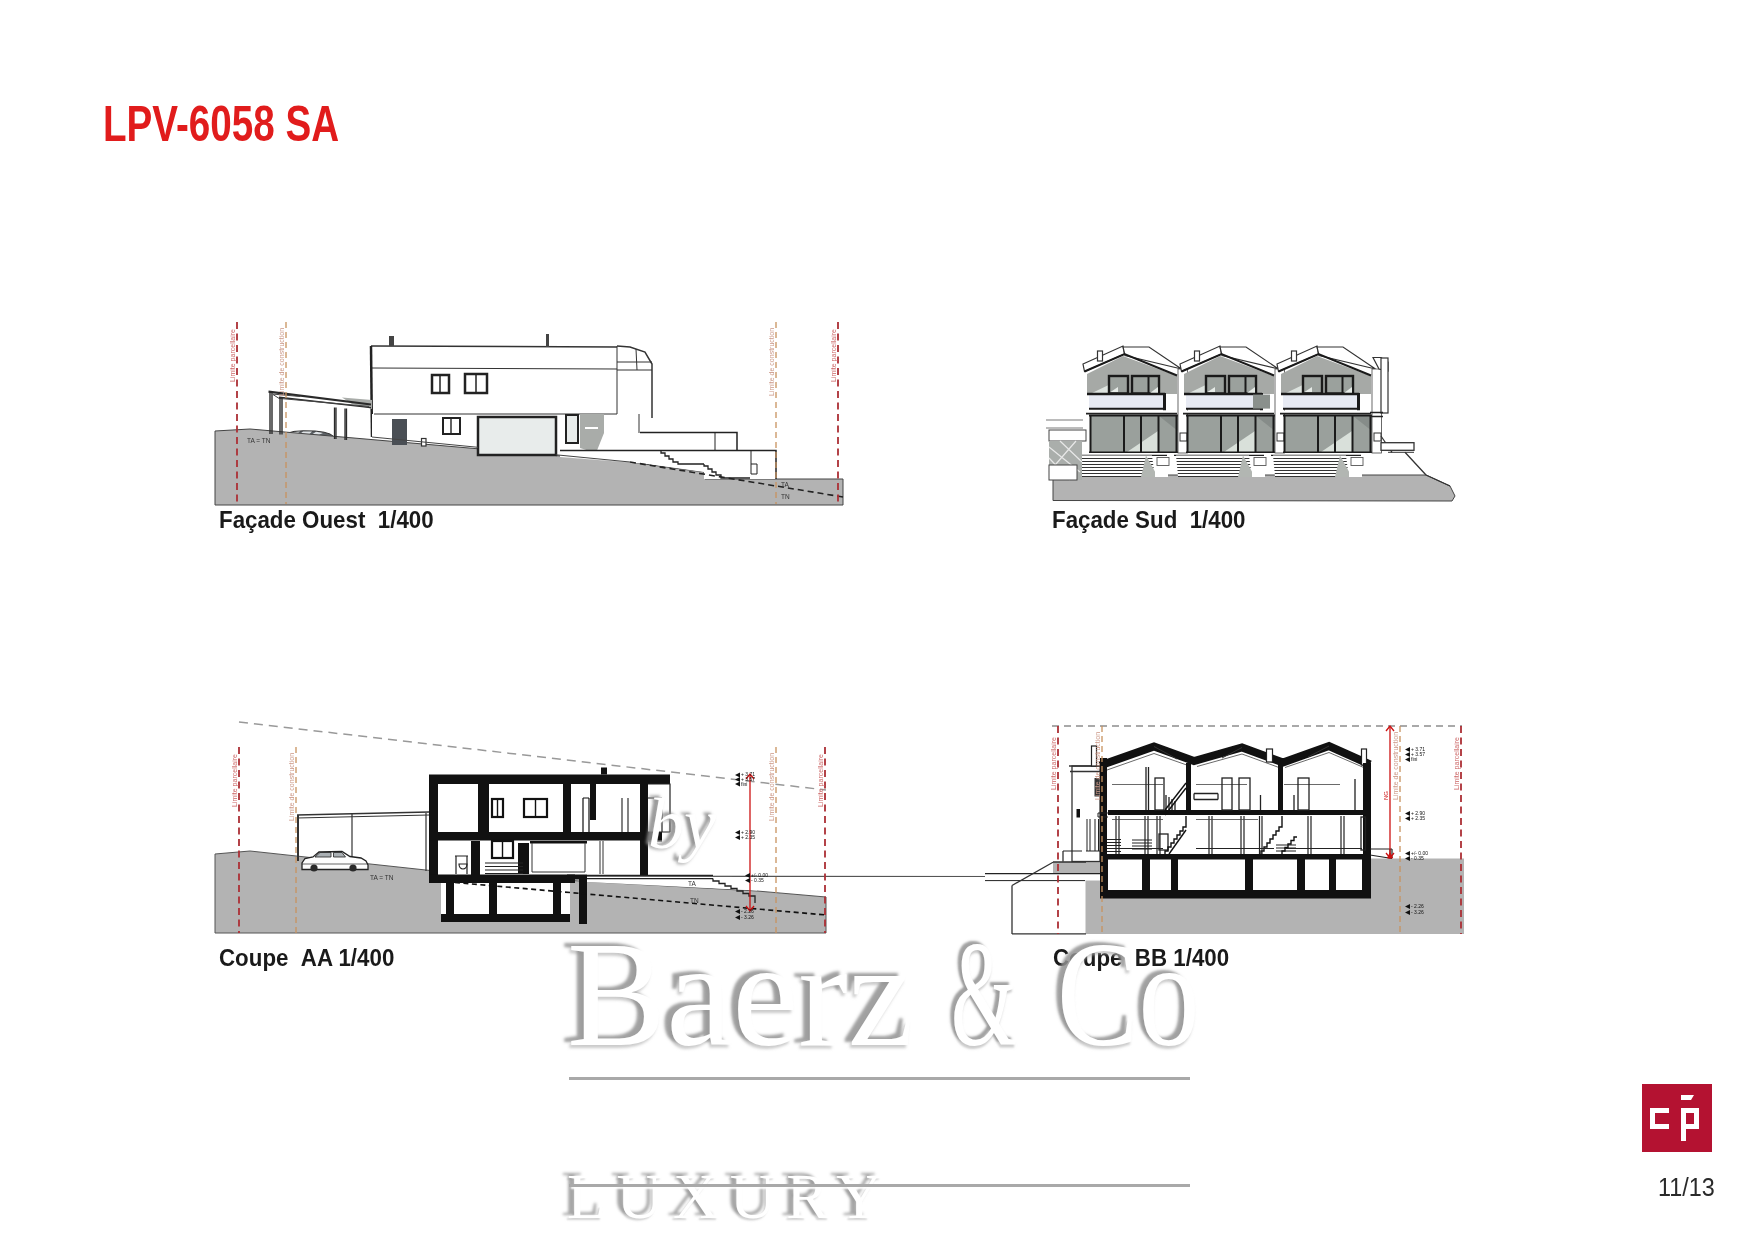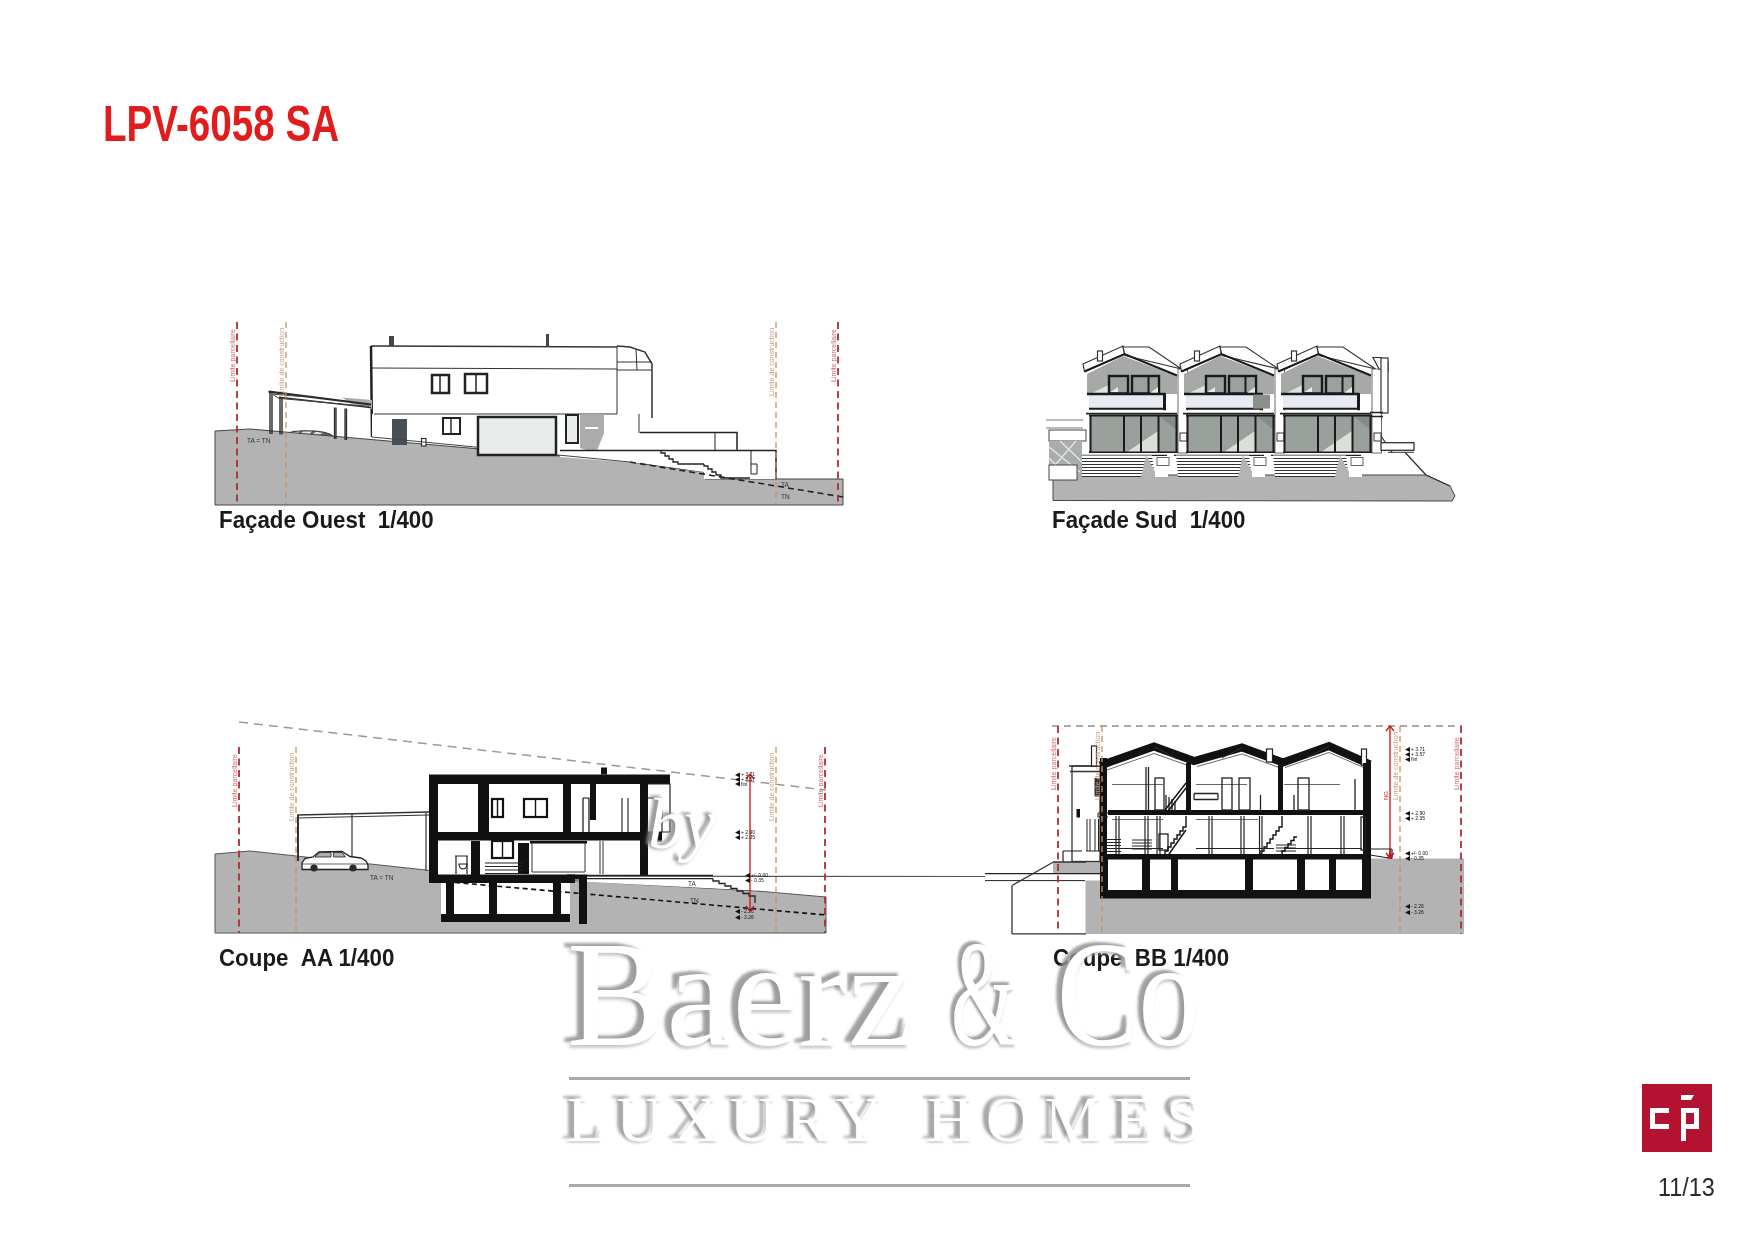--- a/index.html
+++ b/index.html
@@ -7,21 +7,21 @@
         font-family:"Liberation Sans",sans-serif;}
   .hdr1{position:absolute;left:103px;top:95px;font-size:49.5px;font-weight:bold;color:#e11c1c;letter-spacing:0;transform:scaleX(0.78);transform-origin:0 0;}
   .hdr2{position:absolute;left:104px;top:178px;font-size:34px;font-weight:bold;color:#141414;letter-spacing:4.7px;}
   .lbl{position:absolute;font-size:24px;font-weight:bold;color:#1a1a1a;letter-spacing:0;transform:scaleX(0.93);transform-origin:0 0;}
   .pgnum{position:absolute;left:1658px;top:1172px;font-size:26px;color:#2a2a2a;letter-spacing:0;transform:scaleX(0.9);transform-origin:0 0;}
   .wm{position:absolute;color:#fff;font-family:"Liberation Serif",serif;white-space:nowrap;}
   .wmby{left:648px;top:783px;font-size:72px;font-style:italic;
         text-shadow:-5px -2px 3px rgba(140,140,140,0.85), -2px 2px 3px rgba(170,170,170,0.7);}
   .wmbig{top:907px;font-size:151px;transform-origin:0 0;
         text-shadow:-7px -3px 3px rgba(145,145,145,0.85), -2px 3px 3px rgba(175,175,175,0.65);}
-  .wmlux{top:1083px;font-size:64px;
+  .wmlux{top:1160px;font-size:64px;
         text-shadow:-6px -3px 3px rgba(150,150,150,0.85), -2px 2px 2px rgba(180,180,180,0.6);}
   .wmline{position:absolute;height:3px;background:#a9a9a9;box-shadow:2px 2px 2px #fff;}
 </style>
 </head>
 <body>
 <div id="page">
 <svg id="art" width="1754" height="1241" viewBox="0 0 1754 1241" style="position:absolute;left:0;top:0;" fill="none" stroke-linecap="butt" stroke-linejoin="miter">
   <g id="facadeOuest">
 
     <path d="M283,440 L284,435.5 288,433 294,431.4 303,430.8 315,431 324,432.2 330,434 333,436 334,440 Z" fill="#5c6165" stroke="#333" stroke-width="1"></path>
@@ -427,21 +427,20 @@
 <div class="lbl" style="left:1052px;top:506px;">Façade Sud&nbsp;&nbsp;1/400</div>
 <div class="lbl" style="left:219px;top:944px;">Coupe&nbsp;&nbsp;AA 1/400</div>
 <div class="lbl" style="left:1053px;top:944px;">Coupe&nbsp;&nbsp;BB 1/400</div>
 
 <div class="wm wmby">by</div>
 <div class="wm wmbig" style="left:567px;transform:scaleX(0.985);">Baerz</div>
 <div class="wm wmbig" style="left:951px;transform:scaleX(0.56);">&amp;</div>
 <div class="wm wmbig" style="left:1057px;transform:scaleX(0.81);">Co</div>
 <div class="wmline" style="left:569px;top:1077px;width:621px;"></div>
 <div class="wm wmlux" style="left:567px;letter-spacing:10.4px;">LUXURY</div>
-<div class="wm wmlux" style="left:927px;letter-spacing:12.7px;">HOMES</div>
 <div class="wmline" style="left:569px;top:1184px;width:621px;"></div>
 
 <svg width="80" height="80" viewBox="0 0 80 80" style="position:absolute;left:1640px;top:1082px;">
   <rect x="2" y="2" width="70" height="68" fill="#b41231"></rect>
   <g fill="#fff">
     <rect x="10" y="26" width="5" height="21"></rect>
     <rect x="10" y="26" width="19" height="5"></rect>
     <rect x="10" y="42" width="19" height="5"></rect>
     <polygon points="41,13 54,13 51,18 41,18"></polygon>
     <rect x="41" y="26" width="5" height="33"></rect>

